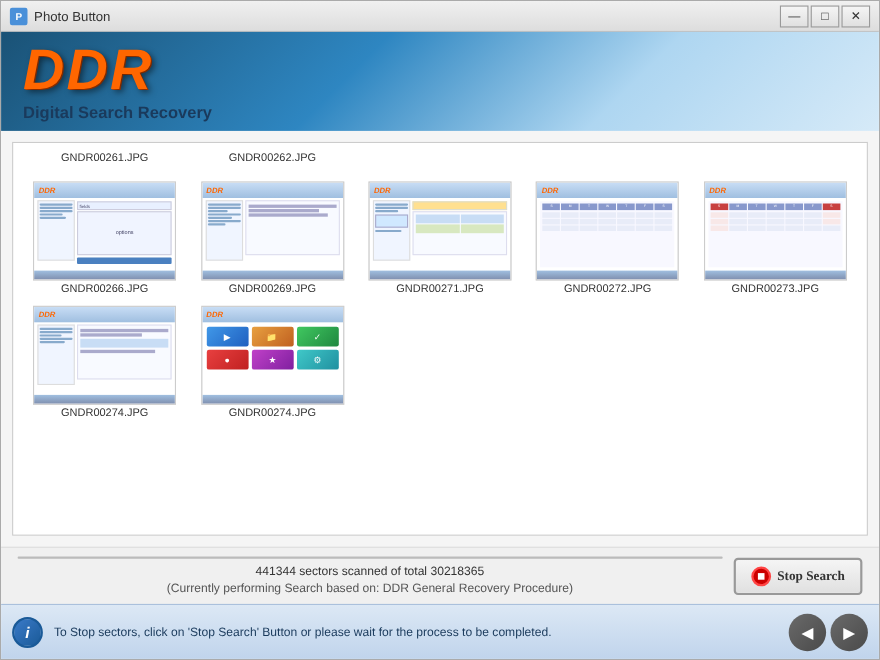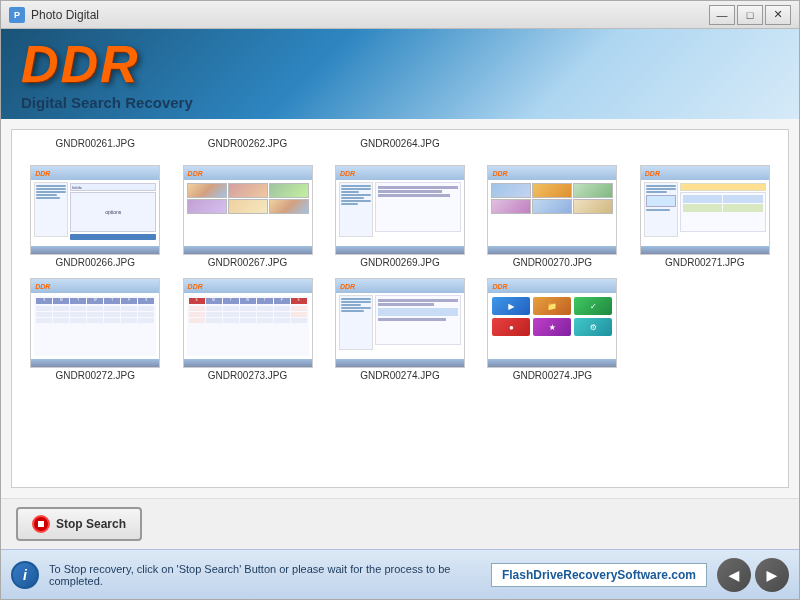--- a/index.html
+++ b/index.html
@@ -268,20 +268,21 @@
       gap: 6px;
       padding: 6px 14px;
       background: linear-gradient(to bottom, #f5f5f5, #e0e0e0);
       border: 2px solid #999;
       border-radius: 4px;
       cursor: pointer;
       font-size: 12px;
       font-weight: bold;
       color: #333;
       white-space: nowrap;
+      font-family: Liberation Serif, serif;
     }
 
     .stop-icon {
       width: 18px;
       height: 18px;
       background: #cc0000;
       border-radius: 50%;
       border: 2px solid #ff4444;
       display: flex;
       align-items: center;
@@ -390,21 +391,21 @@
     }
   </style>
 </head>
 <body>
 
 <div class="window">
 
   <div class="title-bar">
     <div class="title-bar-left">
       <div class="title-bar-icon">P</div>
-      <span class="title-text">Photo Digital</span>
+      <span class="title-text">Photo Button</span>
     </div>
     <div class="window-controls">
       <button class="win-btn">—</button>
       <button class="win-btn">□</button>
       <button class="win-btn close">✕</button>
     </div>
   </div>
 
   <div class="app-header">
     <div class="header-text-group">
@@ -413,21 +414,20 @@
     </div>
   </div>
 
   <div class="main-content">
 
     <div class="photo-grid-container">
 
       <div class="filename-row">
         <div class="filename-cell">GNDR00261.JPG</div>
         <div class="filename-cell">GNDR00262.JPG</div>
-        <div class="filename-cell">GNDR00264.JPG</div>
       </div>
 
       <div class="photo-grid">
 
         <div class="photo-item">
           <div class="photo-thumb">
             <div class="thumb-screenshot">
               <div class="thumb-header-bar">
                   <span class="thumb-orange-text">DDR</span>
                 </div>
@@ -446,43 +446,20 @@
                   </div>
                   <div style="height:6px;background:#4a80c0;margin-top:2px;border-radius:1px;"></div>
                 </div>
               </div>
               <div class="thumb-bottom-bar"></div>
             </div>
           </div>
           <div class="photo-label">GNDR00266.JPG</div>
         </div>
 
-        <div class="photo-item">
-          <div class="photo-thumb">
-            <div class="thumb-screenshot">
-              <div class="thumb-header-bar">
-                  <span class="thumb-orange-text">DDR</span>
-                </div>
-              <div class="thumb-body" style="padding:3px;">
-                <div style="width:100%;height:60px;">
-                  <div class="thumb-grid-mini">
-                    <div class="thumb-mini-img people"></div>
-                    <div class="thumb-mini-img people" style="background:linear-gradient(135deg,#d4a0a0,#f0c8a0);"></div>
-                    <div class="thumb-mini-img people" style="background:linear-gradient(135deg,#a0c4a0,#c4f0a0);"></div>
-                    <div class="thumb-mini-img people" style="background:linear-gradient(135deg,#c4a0d4,#d4c0f0);"></div>
-                    <div class="thumb-mini-img" style="background:linear-gradient(135deg,#f0d0a0,#f4e8c0);"></div>
-                    <div class="thumb-mini-img people"></div>
-                  </div>
-                </div>
-              </div>
-              <div class="thumb-bottom-bar"></div>
-            </div>
-          </div>
-          <div class="photo-label">GNDR00267.JPG</div>
-        </div>
 
 
         <div class="photo-item">
           <div class="photo-thumb">
             <div class="thumb-screenshot">
               <div class="thumb-header-bar">
                   <span class="thumb-orange-text">DDR</span>
                 </div>
               <div class="thumb-body">
                 <div class="thumb-sidebar">
@@ -501,43 +478,20 @@
                     <div style="height:3px;background:#aac;margin:1px 0;width:90%;"></div>
                   </div>
                 </div>
               </div>
               <div class="thumb-bottom-bar"></div>
             </div>
           </div>
           <div class="photo-label">GNDR00269.JPG</div>
         </div>
 
-        <div class="photo-item">
-          <div class="photo-thumb">
-            <div class="thumb-screenshot">
-              <div class="thumb-header-bar">
-                  <span class="thumb-orange-text">DDR</span>
-                </div>
-              <div class="thumb-body" style="padding:3px;">
-                <div style="width:100%;height:60px;">
-                  <div class="thumb-grid-mini">
-                    <div class="thumb-mini-img blue"></div>
-                    <div class="thumb-mini-img" style="background:linear-gradient(135deg,#f0c060,#e09030);"></div>
-                    <div class="thumb-mini-img" style="background:linear-gradient(135deg,#c0e0c0,#80b880);"></div>
-                    <div class="thumb-mini-img" style="background:linear-gradient(135deg,#e0c0e0,#c080c0);"></div>
-                    <div class="thumb-mini-img blue" style="background:linear-gradient(135deg,#c0d8f0,#90b0e0);"></div>
-                    <div class="thumb-mini-img" style="background:linear-gradient(135deg,#f0e0c0,#d0b880);"></div>
-                  </div>
-                </div>
-              </div>
-              <div class="thumb-bottom-bar"></div>
-            </div>
-          </div>
-          <div class="photo-label">GNDR00270.JPG</div>
-        </div>
 
         <div class="photo-item">
           <div class="photo-thumb">
             <div class="thumb-screenshot">
               <div class="thumb-header-bar">
                   <span class="thumb-orange-text">DDR</span>
                 </div>
               <div class="thumb-body">
                 <div class="thumb-sidebar">
                   <div class="thumb-sidebar-line"></div>
@@ -711,34 +665,40 @@
             </div>
           </div>
           <div class="photo-label">GNDR00274.JPG</div>
         </div>
 
       </div>
     </div>
 
     <div class="progress-area">
       <div class="progress-row">
+        <div style="flex:1;display:flex;flex-direction:column;gap:3px;">
+          <div class="progress-bar-container">
+            <div class="progress-bar-fill"></div>
+          </div>
+          <div class="progress-text">441344 sectors scanned of total 30218365</div>
+          <div class="progress-subtext">(Currently performing Search based on:  DDR General Recovery Procedure)</div>
+        </div>
         <button class="stop-search-btn">
           <div class="stop-icon">
             <div class="stop-icon-square"></div>
           </div>
           <span>Stop Search</span>
         </button>
       </div>
     </div>
 
   </div>
 
   <div class="bottom-bar">
     <div class="info-icon">i</div>
-    <span class="info-message">To Stop recovery, click on 'Stop Search' Button or please wait for the process to be completed.</span>
-    <div class="website-badge">FlashDriveRecoverySoftware.com</div>
+    <span class="info-message">To Stop sectors, click on 'Stop Search' Button or please wait for the process to be completed.</span>
     <div class="nav-buttons">
       <button class="nav-btn">◀</button>
       <button class="nav-btn">▶</button>
     </div>
   </div>
 
 </div>
 
 </body></html>

